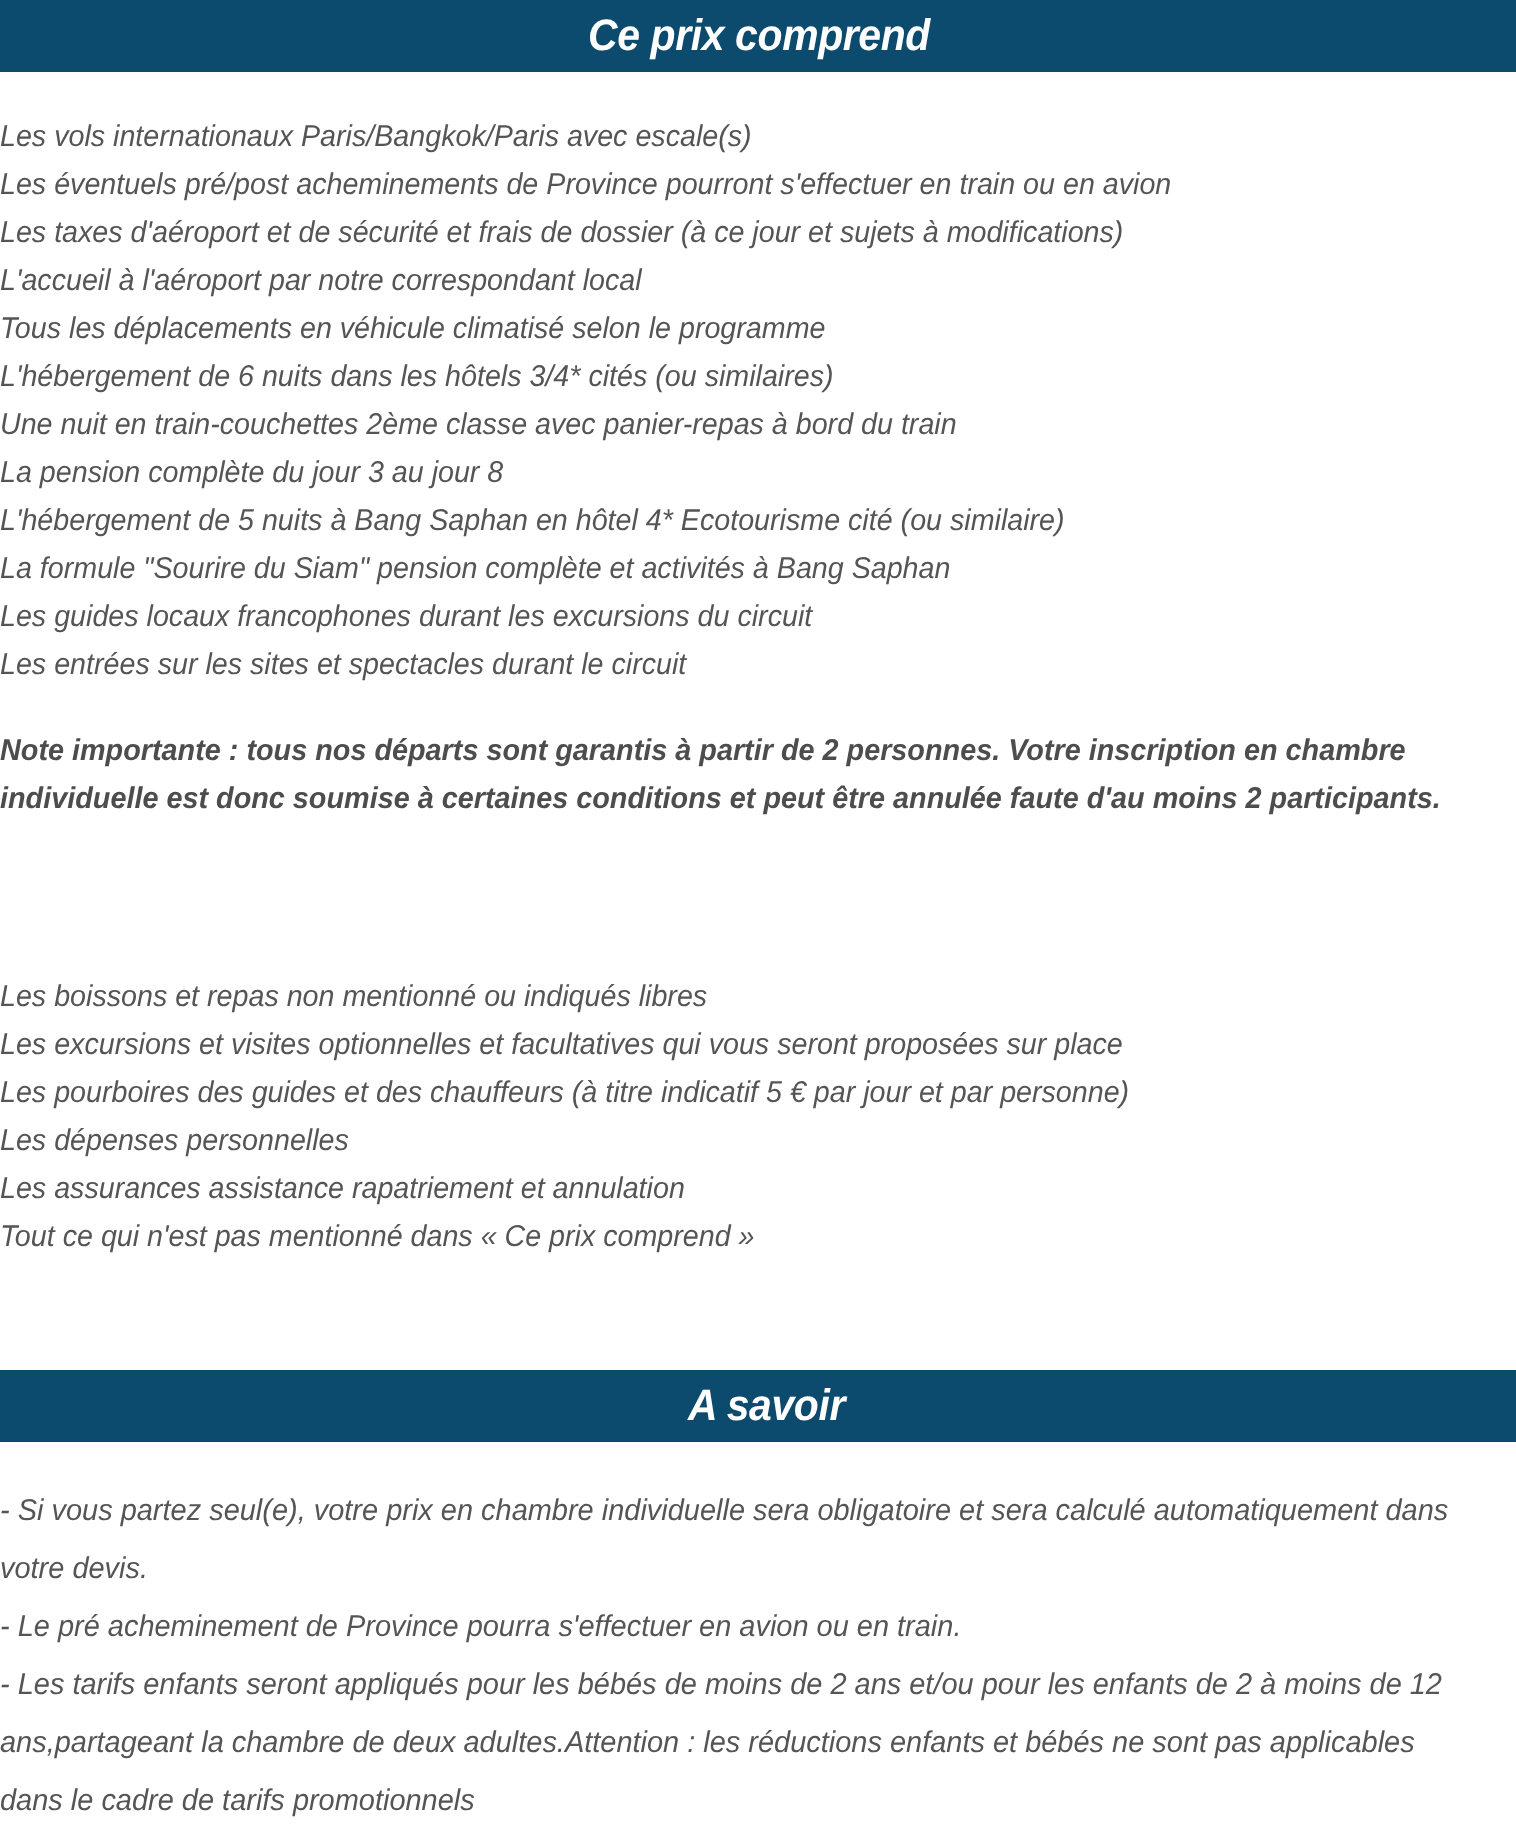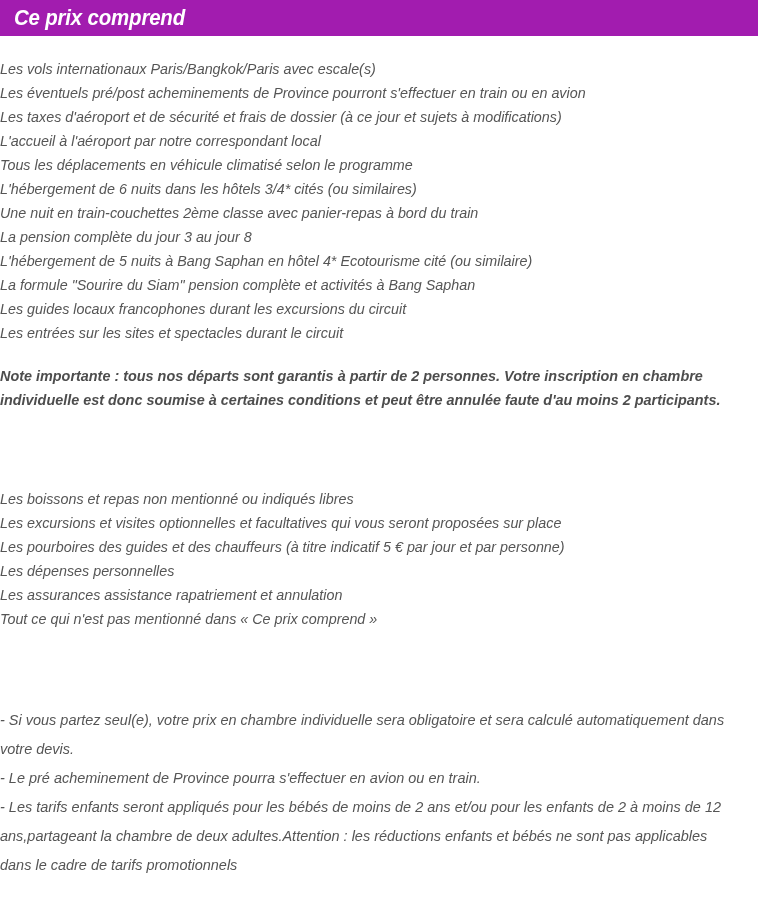--- a/index.html
+++ b/index.html
@@ -19,26 +19,27 @@
 
   .page {
     position: relative;
     width: 758px;
     height: 923px;
     box-sizing: border-box;
   }
 
   
   .section-bar {
-    background: #a21caf;
+    background: #0c4a6e;
     height: 36px;
     display: flex;
     align-items: center;
     padding: 0 0 0 14px;
     box-sizing: border-box;
+    justify-content: center;
   }
   .section-bar-title {
     color: #ffffff;
     font-family: "Liberation Sans Narrow", "Liberation Sans", sans-serif;
     font-size: 22px;
     font-weight: bold;
     font-style: italic;
     letter-spacing: -0.2px;
     line-height: 1;
     white-space: nowrap;
@@ -127,20 +128,23 @@
       <div class="line">Les pourboires des guides et des chauffeurs (à titre indicatif 5 € par jour et par personne)</div>
       <div class="line">Les dépenses personnelles</div>
       <div class="line">Les assurances assistance rapatriement et annulation</div>
       <div class="line">Tout ce qui n'est pas mentionné dans « Ce prix comprend »</div>
     </div>
   </div>
 
   <div class="gap-section-2"></div>
 
   <div>
+    <div class="section-bar">
+      <span class="section-bar-title">A savoir</span>
+    </div>
     <div class="gap-after-bar-3"></div>
     <div class="section-body">
       <div class="para">- Si vous partez seul(e), votre prix en chambre individuelle sera obligatoire et sera calculé automatiquement dans votre devis.</div>
       <div class="para">- Le pré acheminement de Province pourra s'effectuer en avion ou en train.</div>
       <div class="para">- Les tarifs enfants seront appliqués pour les bébés de moins de 2 ans et/ou pour les enfants de 2 à moins de 12 ans,partageant la chambre de deux adultes.Attention : les réductions enfants et bébés ne sont pas applicables dans le cadre de tarifs promotionnels</div>
     </div>
   </div>
 
 </div>
 

